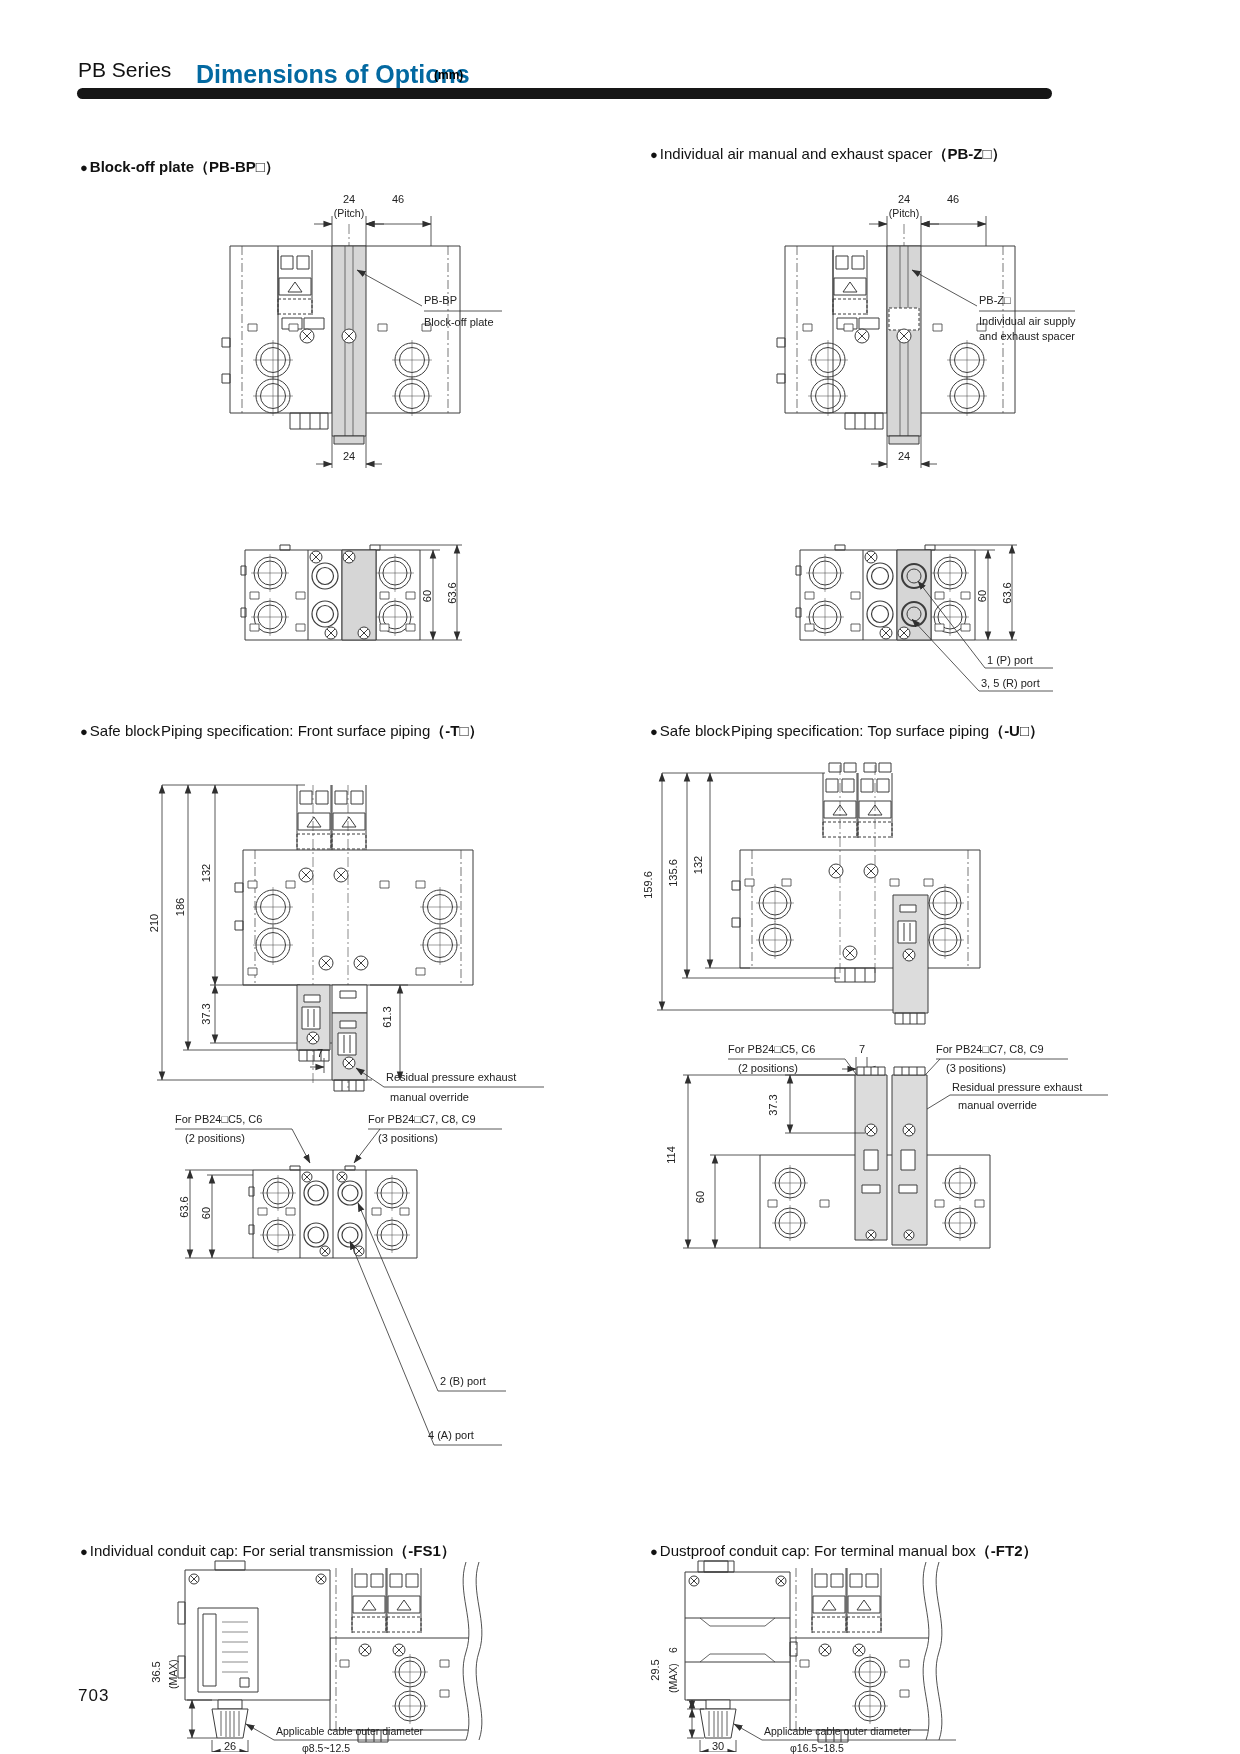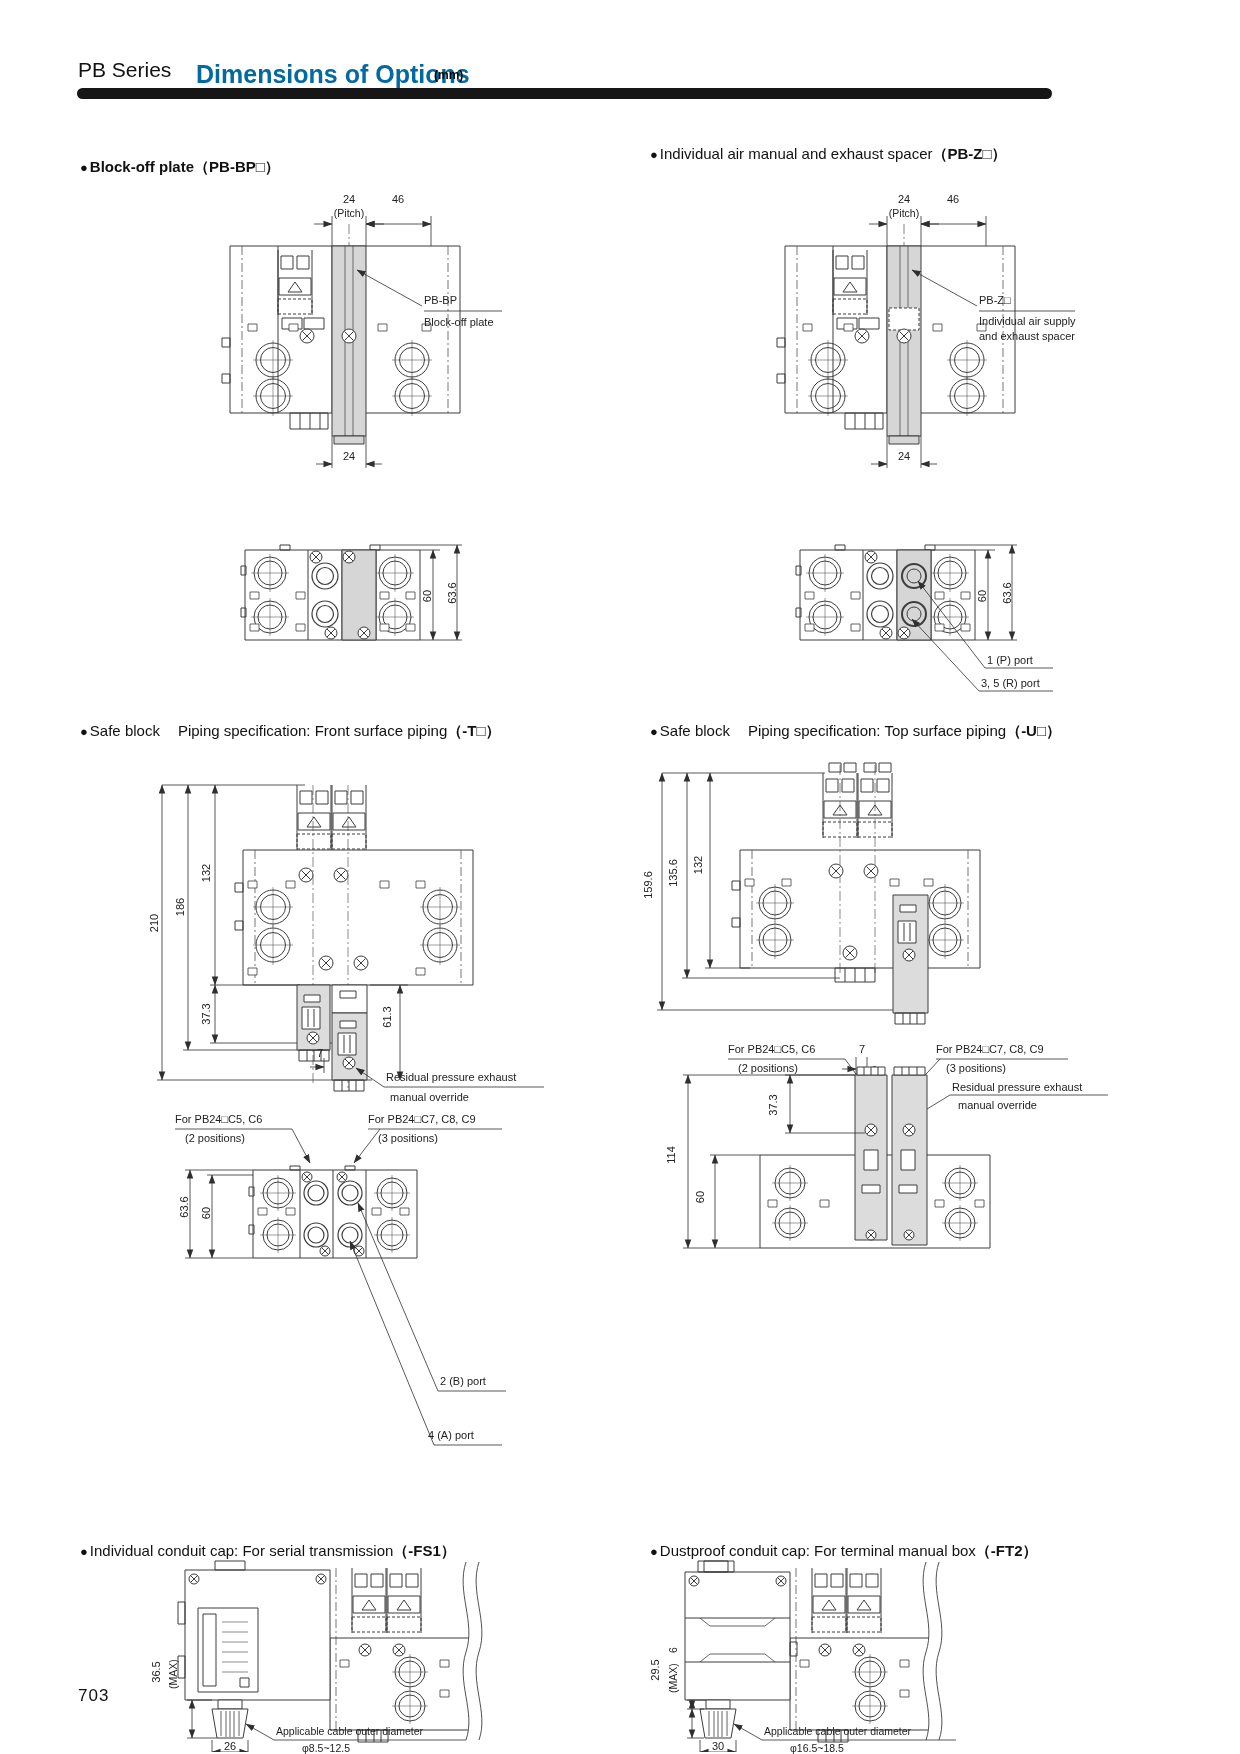--- a/index.html
+++ b/index.html
@@ -7,21 +7,21 @@
   body{font-family:"Liberation Sans",sans-serif;color:#1a1a1a}
   .page{position:relative;width:1240px;height:1754px;background:#fff;overflow:hidden}
   .panel{position:absolute}
   .panel svg{position:absolute;left:0;top:0}
   .dim{position:absolute;transform:translate(-50%,-50%);font-size:11px;white-space:nowrap;color:#222}
   .dimv{position:absolute;transform:translate(-50%,-50%) rotate(-90deg);font-size:11px;white-space:nowrap;color:#222}
   .lab{position:absolute;font-size:11px;white-space:nowrap;color:#222}
   .small{font-size:10.5px}
   .heading{position:absolute;font-size:15px;white-space:nowrap;color:#111}
   .heading .bullet{font-size:13px;margin-right:2px}
-  .heading .sub{margin-left:18px}
+  .heading .sub{margin-left:1px}
   .bold{font-weight:bold}
   .hdr-series{position:absolute;left:78px;top:58px;font-size:21px;font-weight:normal;color:#111}
   .hdr-title{position:absolute;left:196px;top:60px;font-size:25px;font-weight:bold;color:#0369a1}
   .hdr-unit{position:absolute;left:434px;top:68px;font-size:12px;font-weight:bold;color:#000000}
   .hdr-rule{position:absolute;left:77px;top:88px;width:975px;height:11px;background:#161616;border-radius:6px}
   .pagenum{position:absolute;left:78px;top:1686px;font-size:17px;letter-spacing:1px;color:#111}
   svg line,svg path,svg rect,svg circle{vector-effect:non-scaling-stroke}
 </style>
 </head>
 <body>

